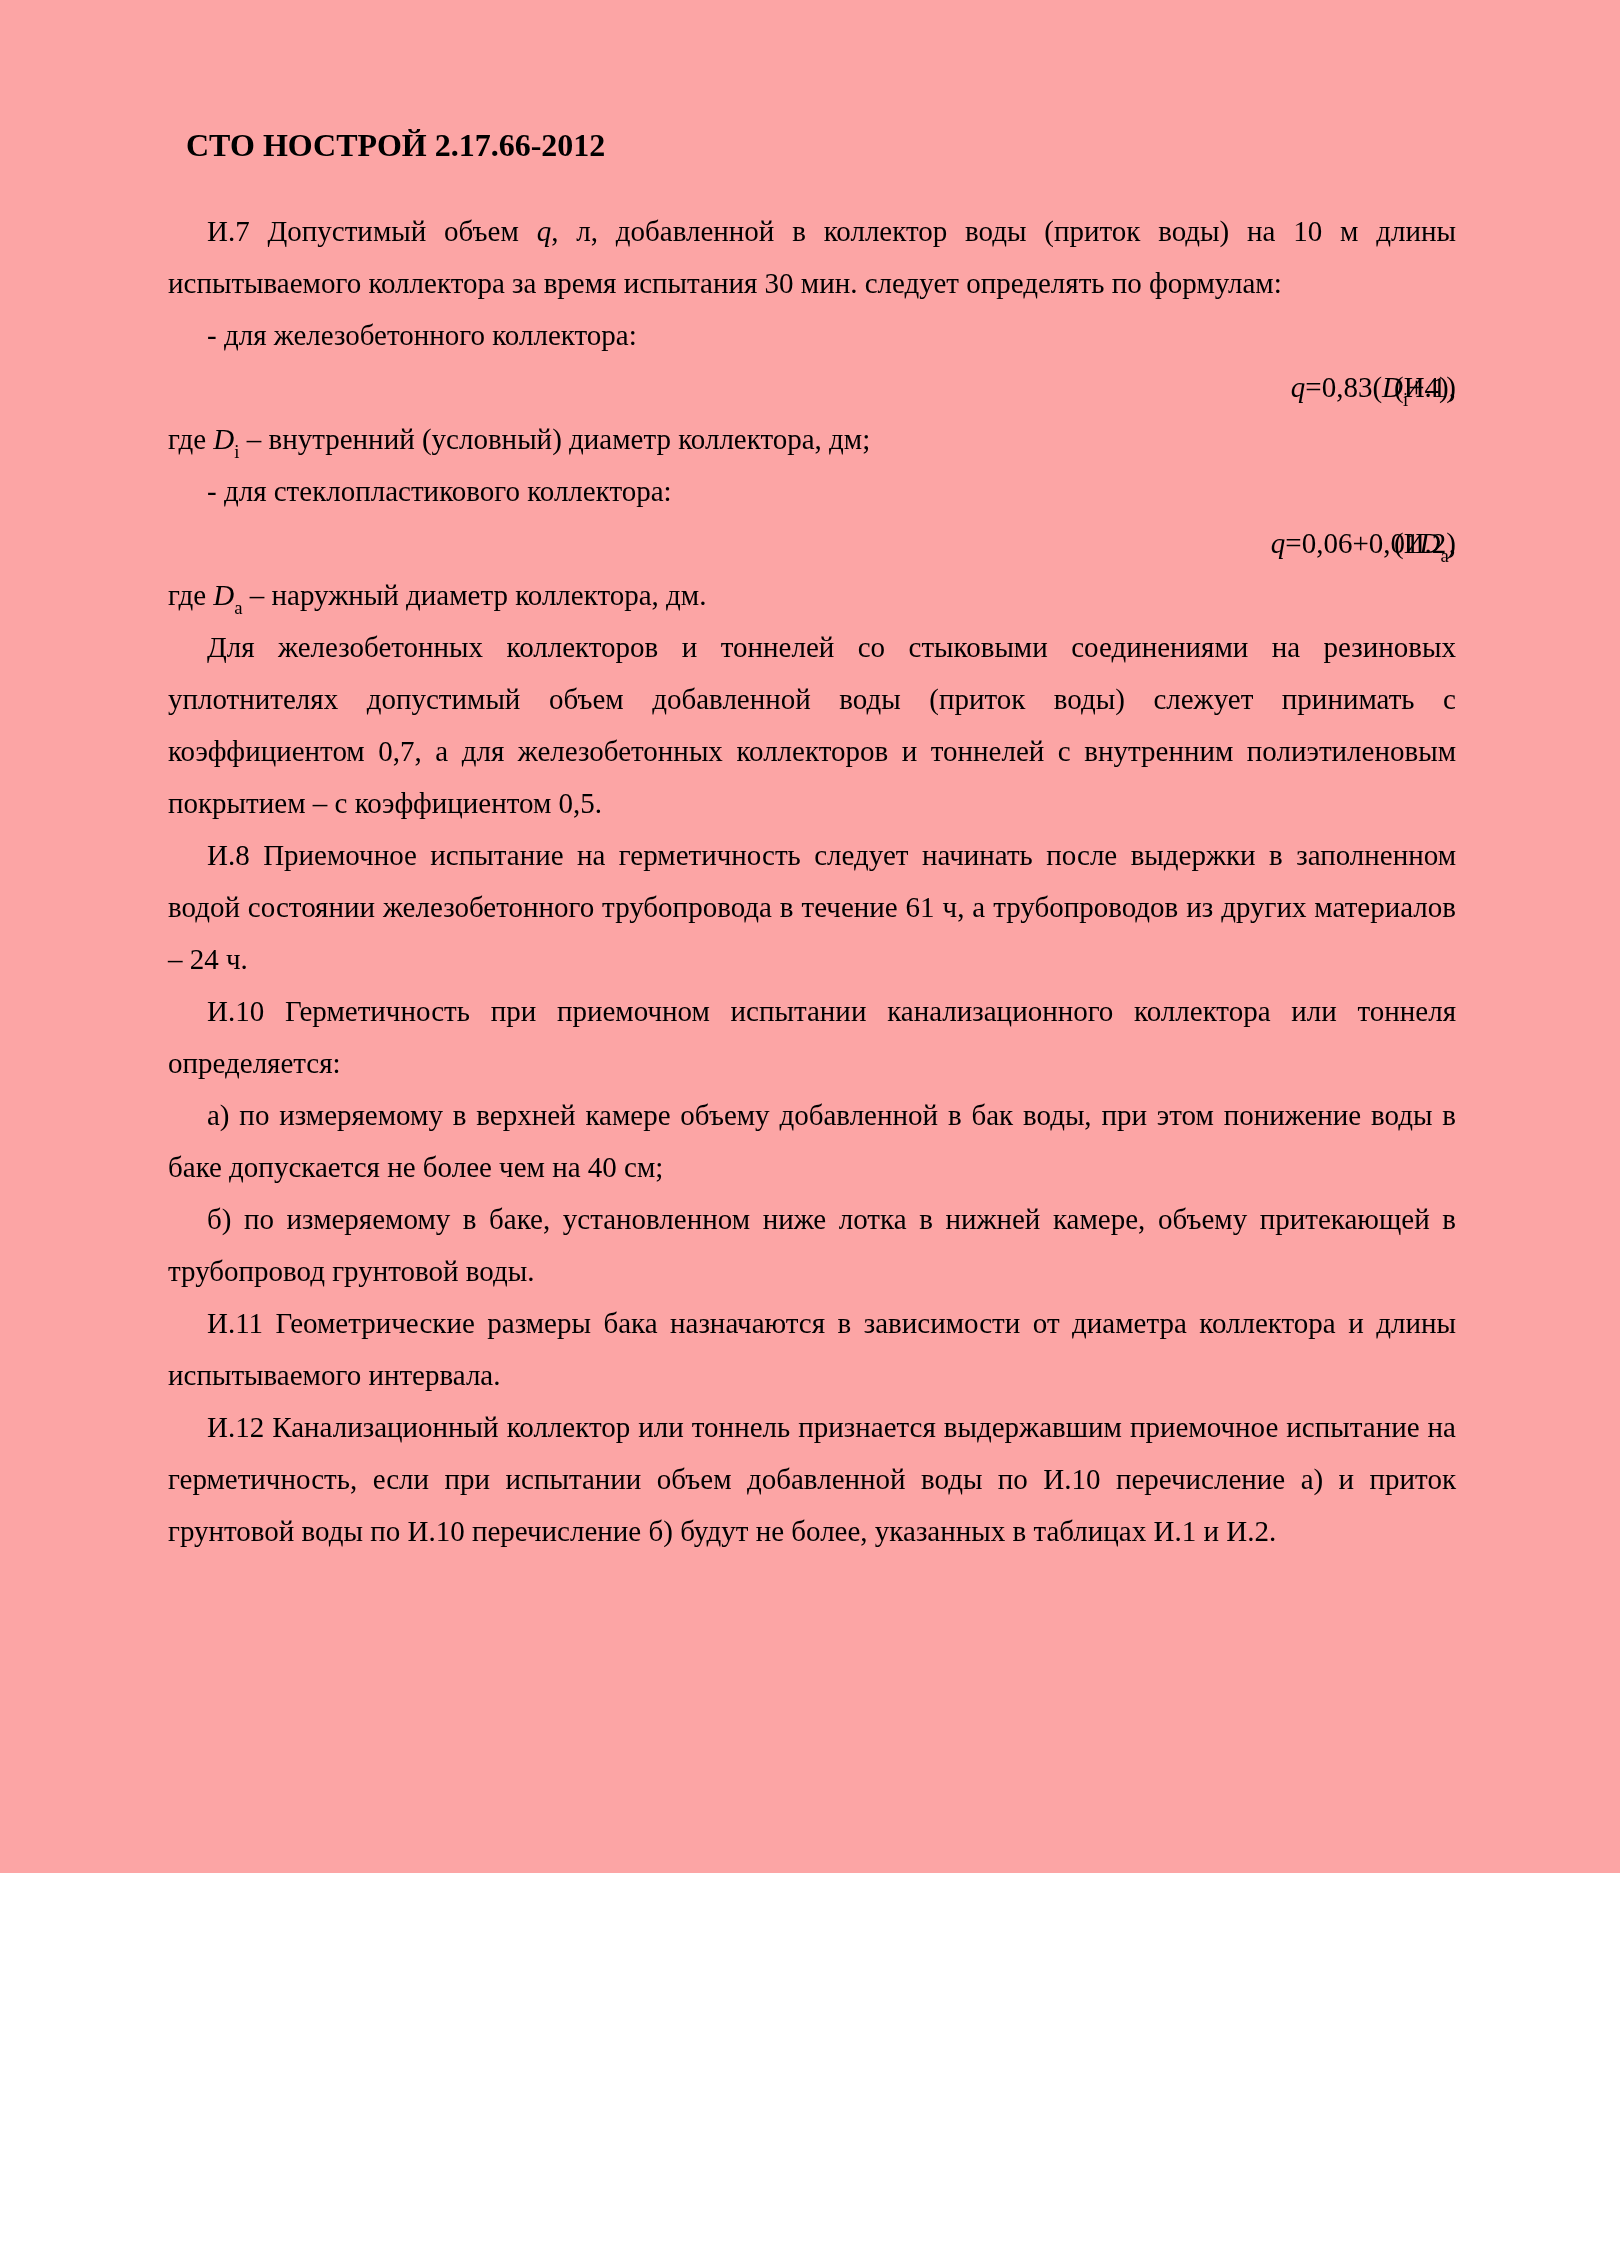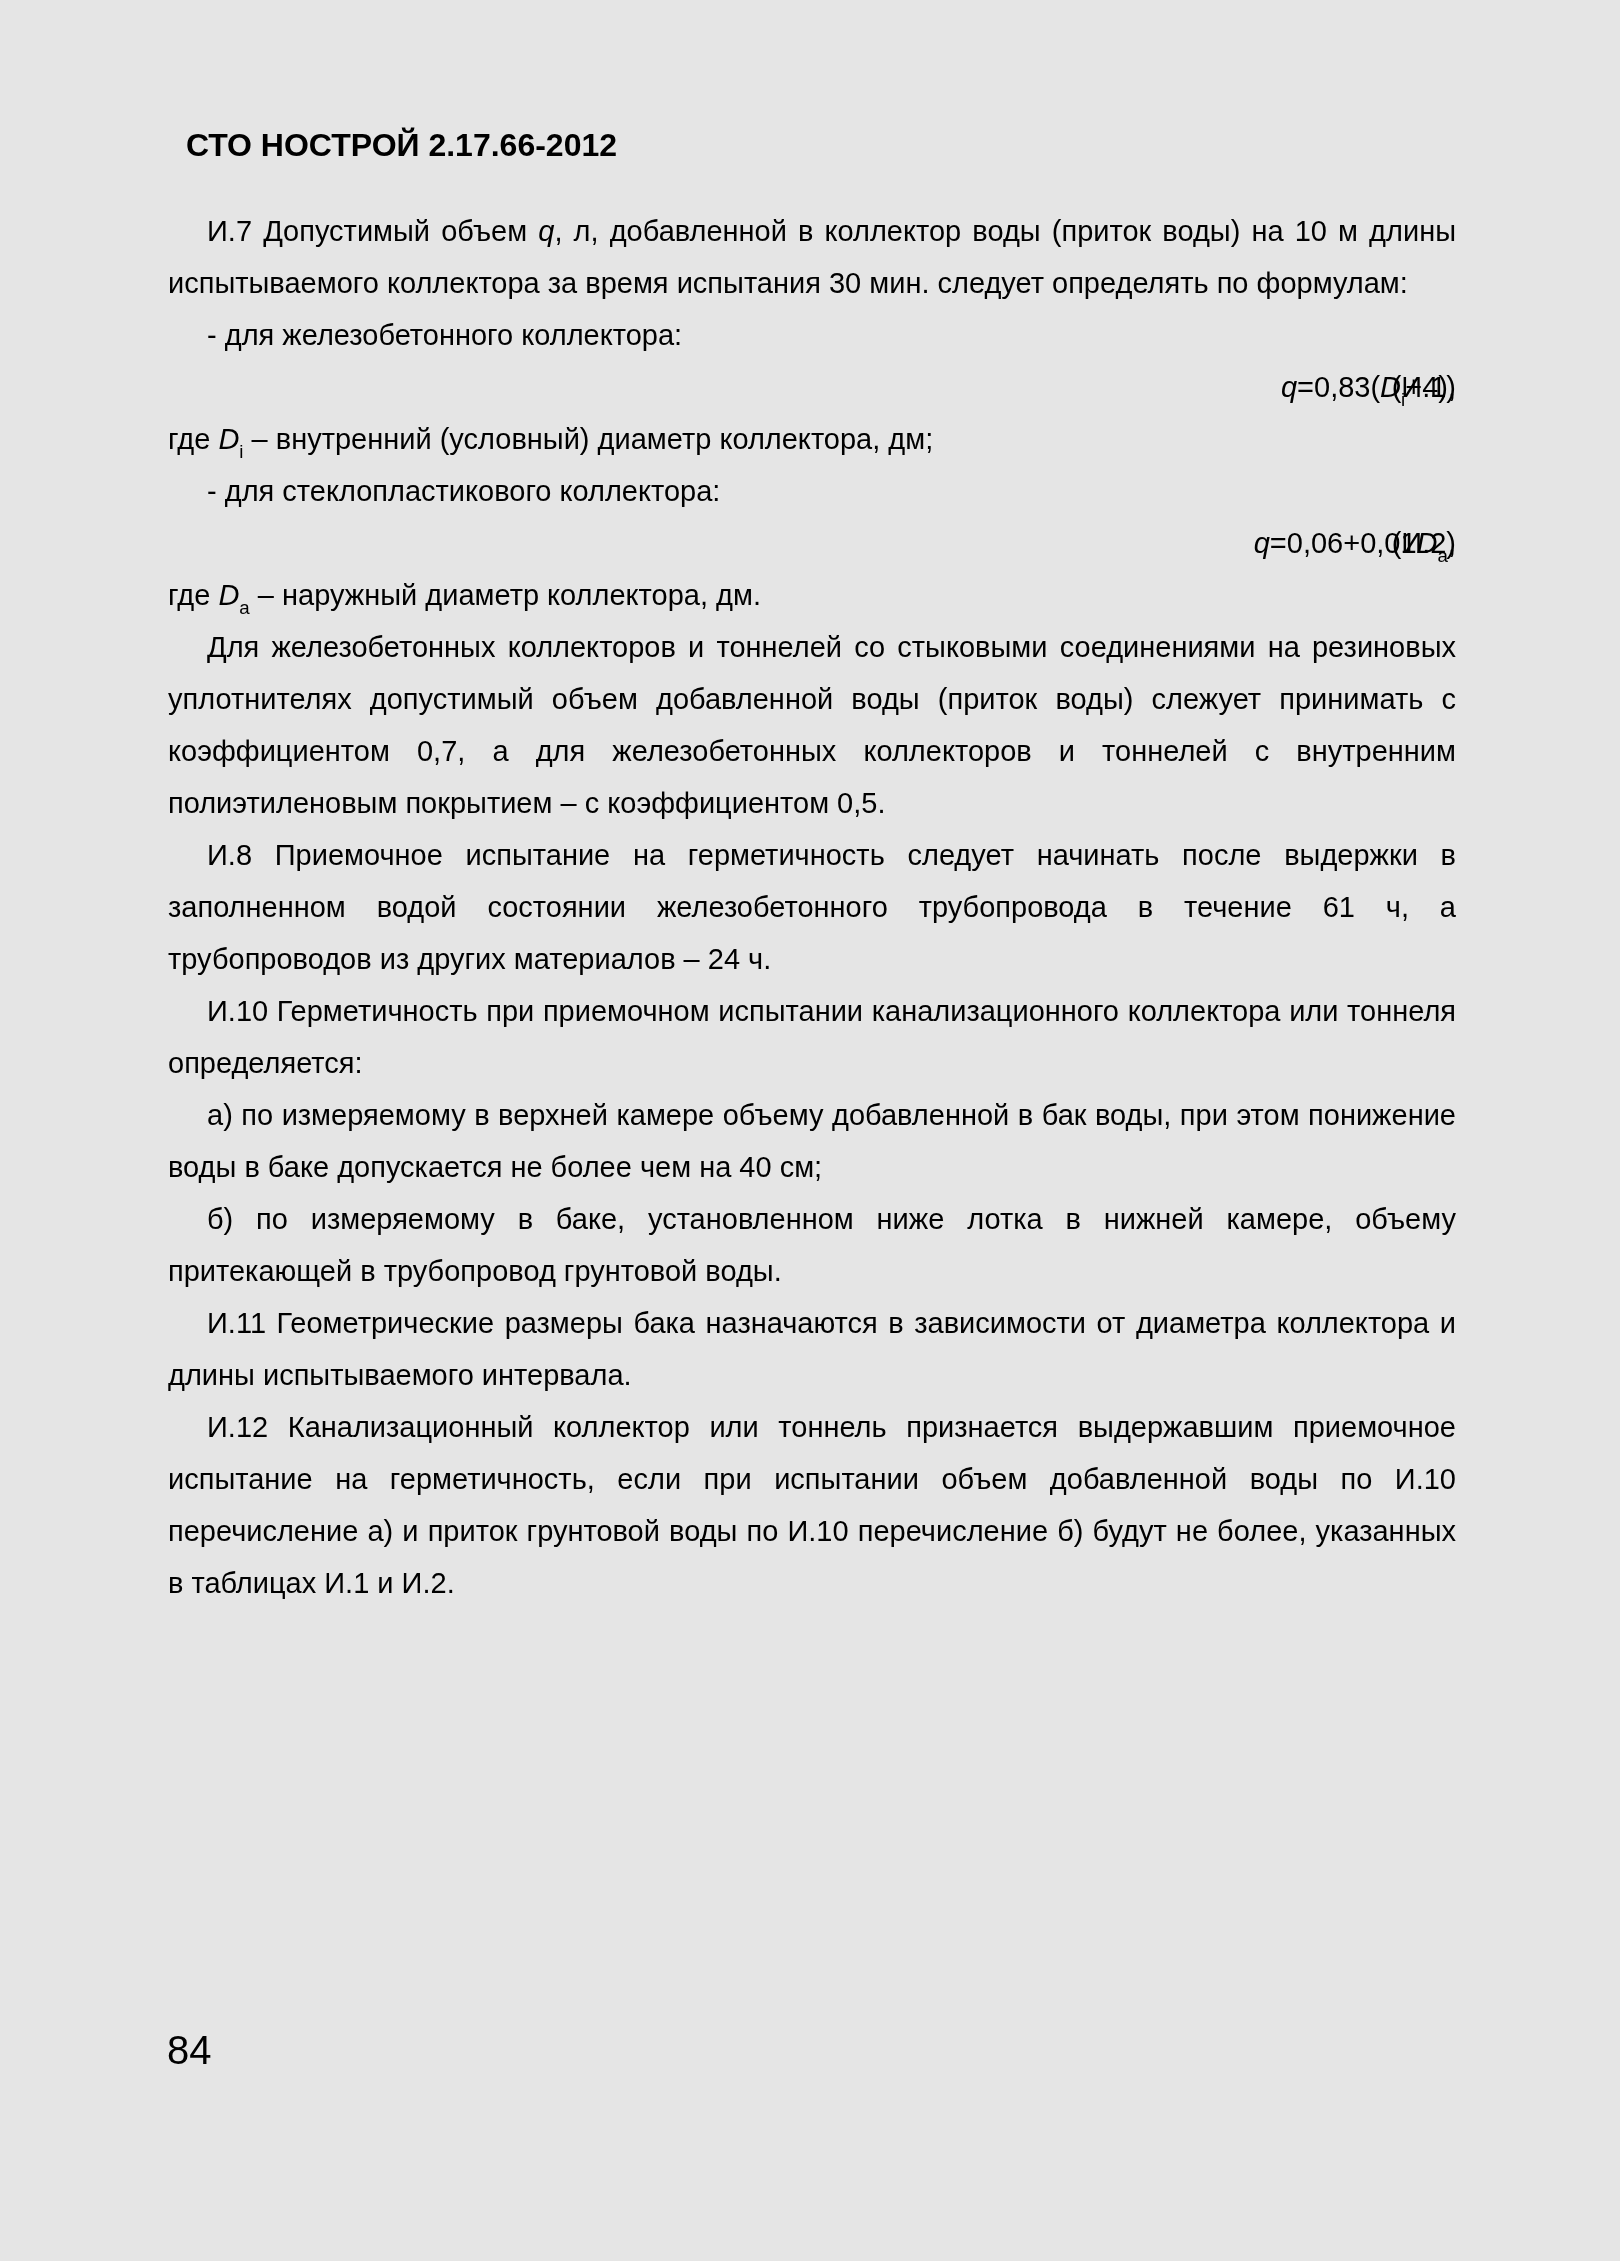--- a/index.html
+++ b/index.html
@@ -1,22 +1,22 @@
 <!DOCTYPE html>
 <html lang="ru" style="font-size:10px"><head>
 <meta charset="utf-8">
 <style>
   html, body { margin: 0; padding: 0; background: #ffffff; }
   .page {
     position: relative;
     width: 1620px;
-    height: 2261px;
-    background: #e5e5e5;
+    height: 1873px;
+    background: #fca5a5;
     color: #000000;
-    font-family: Liberation Sans, sans-serif;
+    font-family: Liberation Serif, serif;
     overflow: hidden;
   }
   .doc-header {
     position: absolute;
     left: 186px;
     top: 127px;
     font-size: 32px;
     font-weight: bold;
     white-space: nowrap;
   }

